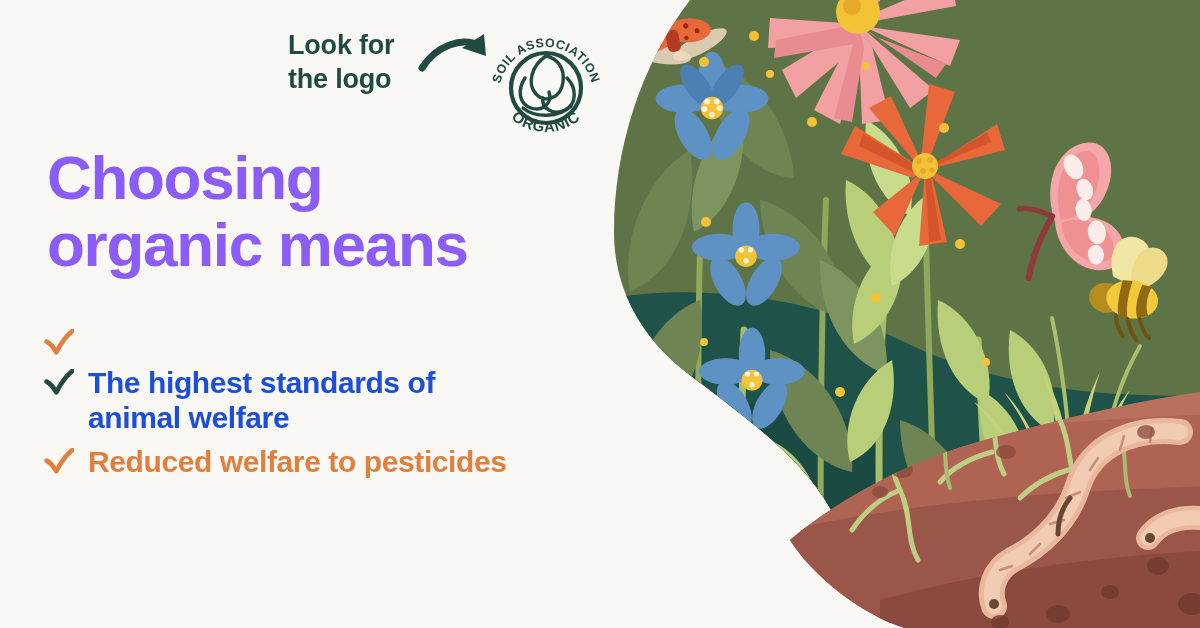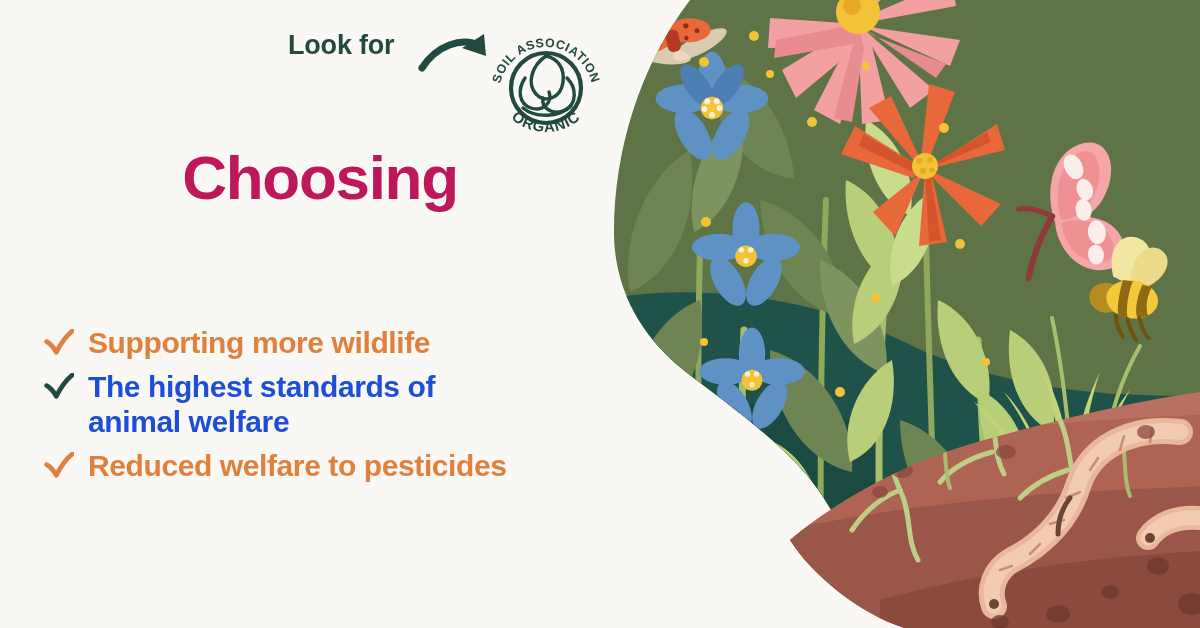--- a/index.html
+++ b/index.html
@@ -17,23 +17,23 @@
   
   .look-block{position:absolute;left:288px;top:28px;width:150px;}
   .look-line{
     font-size:27px;line-height:1.26;font-weight:700;
     color:#214A40;letter-spacing:-0.2px;white-space:nowrap;
   }
   .arrow-wrap{position:absolute;left:418px;top:26px;width:80px;height:56px;}
   .logo-wrap{position:absolute;left:487px;top:22px;width:118px;height:128px;}
 
   .headline{
-    position:absolute;left:40px;top:145px;width:560px;
+    position:absolute;left:47px;top:145px;width:560px;
     font-size:62px;line-height:1.08;font-weight:700;
-    color:#be185d;letter-spacing:-1.3px;text-align:center;
+    color:#8b5cf6;letter-spacing:-1.3px;
   }
   .headline .hl{display:block;}
 
   .bullets{position:absolute;left:44px;top:325px;width:640px;}
   .bullet{position:relative;display:flex;align-items:flex-start;margin-bottom:9px;}
   .tick{width:44px;flex:0 0 44px;padding-top:4px;}
   .tick svg{display:block;}
   .btext{
     font-size:30px;line-height:1.17;font-weight:700;letter-spacing:-0.4px;
     padding-top:0px;
@@ -338,20 +338,21 @@
         <ellipse cx="1110" cy="592" rx="9" ry="7"></ellipse>
         <ellipse cx="1192" cy="604" rx="14" ry="11"></ellipse>
         <ellipse cx="1058" cy="614" rx="12" ry="9"></ellipse>
         <ellipse cx="1000" cy="622" rx="9" ry="7"></ellipse>
       </g>
     </g>
   </svg>
 
   <div class="look-block">
     <div class="look-line">Look for</div>
+    <div class="look-line">the logo</div>
   </div>
 
   <div class="arrow-wrap">
     <svg viewBox="0 0 80 56" width="80" height="56">
       <path d="M4,42 C18,20 44,10 62,20" stroke="#214A40" stroke-width="7" fill="none" stroke-linecap="round"></path>
       <path d="M68,30 L66,8 L44,22 Z" fill="#214A40"></path>
     </svg>
   </div>
 
   <div class="logo-wrap">
@@ -372,31 +373,31 @@
         <textPath href="#arcTop" startOffset="50%" text-anchor="middle">SOIL ASSOCIATION</textPath>
       </text>
       <text font-family="'Liberation Sans',sans-serif" font-size="15" font-weight="700" fill="#214A40" letter-spacing="0.8">
         <textPath href="#arcBot" startOffset="50%" text-anchor="middle">ORGANIC</textPath>
       </text>
     </svg>
   </div>
 
   <div class="headline">
     <span class="hl">Choosing</span>
+    <span class="hl">organic means</span>
   </div>
 
   <div class="bullets">
 
     <div class="bullet">
       <span class="tick">
         <svg viewBox="0 0 34 30" width="30" height="27">
           <path d="M3,14 C7,16 11,21 14,26 C19,16 26,7 32,2" stroke="#E0803F" stroke-width="5.4" fill="none" stroke-linecap="round" stroke-linejoin="round"></path>
         </svg>
       </span>
-      <span class="btext c-orange">Supporting more wildlife</span>
     </div>
 
     <div class="bullet">
       <span class="tick">
         <svg viewBox="0 0 34 30" width="30" height="27">
           <path d="M3,14 C7,16 11,21 14,26 C19,16 26,7 32,2" stroke="#214A40" stroke-width="5.4" fill="none" stroke-linecap="round" stroke-linejoin="round"></path>
         </svg>
       </span>
       <span class="btext c-green" style="white-space:pre-line">The highest standards of
 animal welfare</span>

